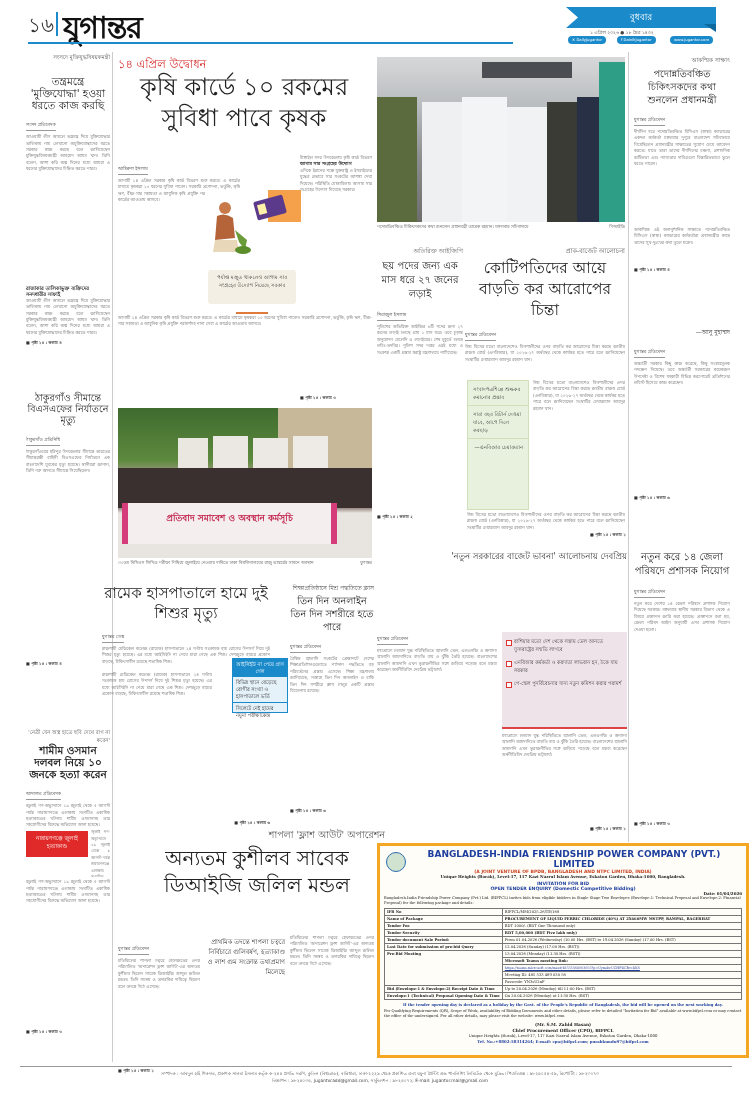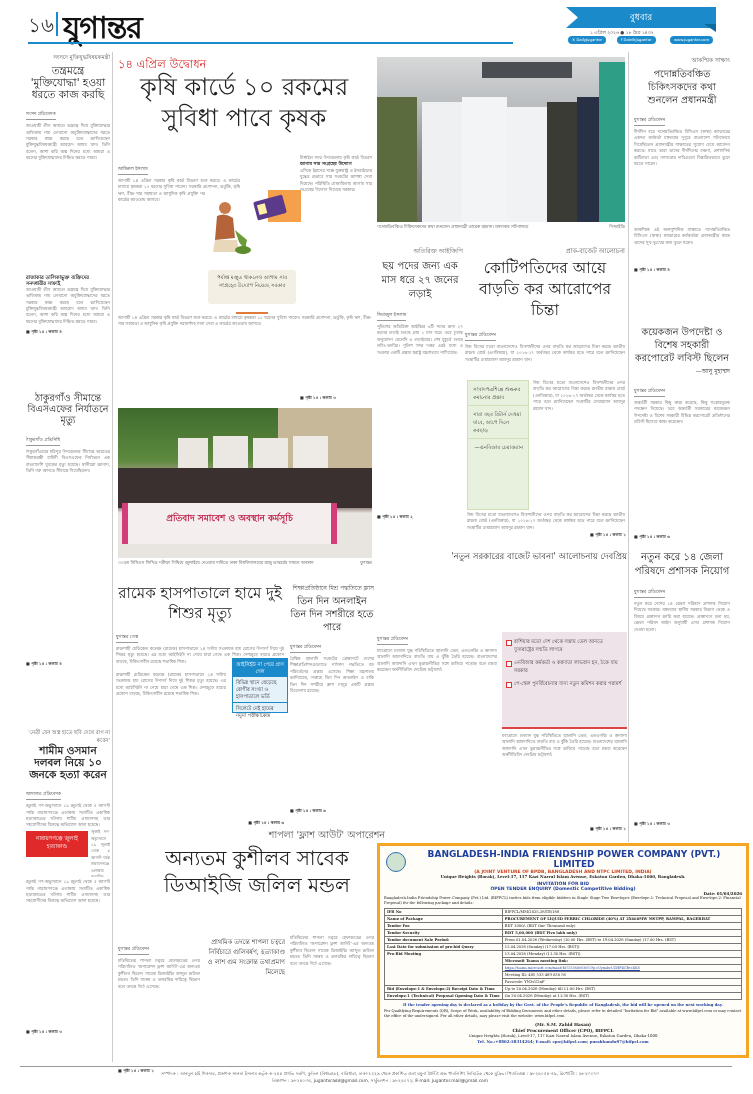--- a/index.html
+++ b/index.html
@@ -57,21 +57,21 @@
 <div class="date">১ এপ্রিল ২০২৬ ● ১৮ চৈত্র ১৪৩২</div>
 <div class="social" style="left:568px"><span>✕ </span><span>DailyJugantor</span></div>
 <div class="social" style="left:617px"><span>f </span><span>DainikJugantor</span></div>
 <div class="social" style="left:670px"><span>www.jugantor.com</span></div>
 
 <div class="vline" style="left:112px;top:52px;height:1010px"></div>
 <div class="vline" style="left:628px;top:52px;height:790px"></div>
 
 <div class="abs" style="left:26px;top:54px;width:84px">
   <div class="kicker" style="font-size:5.5px">সংসদে মুক্তিযুদ্ধবিষয়কমন্ত্রী</div>
-  <div class="hd" style="font-size:10.5px;margin-top:2px">তন্ত্রমন্ত্রে 'মুক্তিযোদ্ধা' হওয়া ধরতে কাজ করছি</div>
+  <div class="hd" style="font-size:10.5px;margin-top:13px">তন্ত্রমন্ত্রে 'মুক্তিযোদ্ধা' হওয়া ধরতে কাজ করছি</div>
   <div class="byline" style="margin-top:6px">সংসদ প্রতিবেদক</div>
   <div class="txt" style="height:150px">আওয়ামী লীগ আমলে তন্ত্রমন্ত্র দিয়ে মুক্তিযোদ্ধার তালিকায় নাম লেখানো অমুক্তিযোদ্ধাদের ধরতে সরকার কাজ করছে বলে জানিয়েছেন মুক্তিযুদ্ধবিষয়কমন্ত্রী আহমেদ আযম খান। তিনি বলেন, আশা করি অল্প দিনের মধ্যে আমরা এ ধরনের মুক্তিযোদ্ধাদের চিহ্নিত করতে পারব।</div>
   <div class="hd" style="font-size:5px;color:#222;text-align:left;font-weight:bold;margin-top:2px">রাজাকার তালিকাভুক্ত ব্যক্তিদের সনদধারীর সাফাই</div>
   <div class="txt" style="height:42px">আওয়ামী লীগ আমলে তন্ত্রমন্ত্র দিয়ে মুক্তিযোদ্ধার তালিকায় নাম লেখানো অমুক্তিযোদ্ধাদের ধরতে সরকার কাজ করছে বলে জানিয়েছেন মুক্তিযুদ্ধবিষয়কমন্ত্রী আহমেদ আযম খান। তিনি বলেন, আশা করি অল্প দিনের মধ্যে আমরা এ ধরনের মুক্তিযোদ্ধাদের চিহ্নিত করতে পারব।</div>
   <div class="cont">■ পৃষ্ঠা ১৫ : কলাম ৪</div>
 </div>
 
 <div class="abs" style="left:26px;top:393px;width:84px">
   <div class="hd" style="font-size:9.5px">ঠাকুরগাঁও সীমান্তে বিএসএফের নির্যাতনে মৃত্যু</div>
   <div class="byline" style="margin-top:5px">ঠাকুরগাঁও প্রতিনিধি</div>
@@ -133,21 +133,21 @@
   <div style="position:absolute;left:0;top:60px;width:254px;height:40px;background:#3a3030"></div>
   <div style="position:absolute;left:4px;top:95px;width:215px;height:41px;background:#f4eeee;border-left:6px solid #d43c7a;border-right:6px solid #d43c7a">
     <div style="color:#c2254e;font-size:9px;font-family:'DejaVu Serif',serif;font-weight:bold;padding:8px 4px;text-align:center">প্রতিবাদ সমাবেশ ও অবস্থান কর্মসূচি</div>
   </div>
 </div>
 <div class="abs caption" style="left:118px;top:560px;width:254px">
   <span>৩০তম বিসিএস লিখিত পরীক্ষা পিছিয়ে জুলাইয়ে নেওয়ার দাবিতে ঢাকা বিশ্ববিদ্যালয়ের রাজু ভাস্কর্যের সামনে অবস্থান</span>
   <span style="float:right">যুগান্তর</span>
 </div>
 
-<div class="abs" style="left:116px;top:583px;width:168px">
+<div class="abs" style="left:102px;top:583px;width:168px">
   <div class="hd" style="font-size:15px;line-height:20px">রামেক হাসপাতালে হামে দুই শিশুর মৃত্যু</div>
   <div class="byline" style="margin-top:6px">যুগান্তর ডেস্ক</div>
   <div class="txt" style="height:26px">রাজশাহী মেডিকেল কলেজ (রামেক) হাসপাতালে ২৪ ঘণ্টায় সংক্রামক হাম রোগের উপসর্গ নিয়ে দুই শিশুর মৃত্যু হয়েছে। এর মধ্যে আইসিইউ না পেয়ে মারা গেছে এক শিশু। দেশজুড়ে হামের প্রকোপ বাড়ছে, চিকিৎসাধীন রয়েছে শতাধিক শিশু।</div>
   <div class="txt" style="width:110px;height:148px">রাজশাহী মেডিকেল কলেজ (রামেক) হাসপাতালে ২৪ ঘণ্টায় সংক্রামক হাম রোগের উপসর্গ নিয়ে দুই শিশুর মৃত্যু হয়েছে। এর মধ্যে আইসিইউ না পেয়ে মারা গেছে এক শিশু। দেশজুড়ে হামের প্রকোপ বাড়ছে, চিকিৎসাধীন রয়েছে শতাধিক শিশু।</div>
   <div class="cont" style="text-align:right">■ পৃষ্ঠা ১৫ : কলাম ৬</div>
 </div>
 <div class="blue-box" style="left:232px;top:658px;width:56px;height:55px">
   <div style="background:#1a8acb;color:#fff;font-size:5px;line-height:7px;padding:2px 3px;text-align:center">আইসিইউ না পেয়ে প্রাণ গেল</div>
   <div style="font-size:5px;line-height:7px;padding:2px 3px;color:#333;border-bottom:1px solid #1a8acb">বিভিন্ন স্থানে বেড়েছে রোগীর সংখ্যা ও হাসপাতালে ভর্তি</div>
   <div style="font-size:5px;line-height:7px;padding:2px 3px;color:#333">সিলেটে নেই হামের নমুনা পরীক্ষাকেন্দ্র</div>
@@ -214,21 +214,20 @@
 <div class="green-box" style="left:467px;top:380px;width:62px;height:130px">
   <div class="it">সংবাদপত্রশিল্পে শুল্ককর কমানোর প্রস্তাব</div>
   <div class="it">সারা বছর রিটার্ন দেওয়া যাবে, আগে দিলে করছাড়</div>
   <div class="it" style="text-align:right;border-bottom:none">—এনবিআর চেয়ারম্যান</div>
 </div>
 <div class="abs txt" style="left:533px;top:380px;width:92px;height:130px">উচ্চ বিত্তের মতো বাংলাদেশেও বিত্তশালীদের ওপর বাড়তি কর আরোপের চিন্তা করছে জাতীয় রাজস্ব বোর্ড (এনবিআর), যা ২০২৬-২৭ অর্থবছর থেকে কার্যকর হতে পারে বলে জানিয়েছেন সংস্থাটির চেয়ারম্যান আবদুর রহমান খান।</div>
 <div class="abs txt" style="left:467px;top:512px;width:158px;height:20px">উচ্চ বিত্তের মতো বাংলাদেশেও বিত্তশালীদের ওপর বাড়তি কর আরোপের চিন্তা করছে জাতীয় রাজস্ব বোর্ড (এনবিআর), যা ২০২৬-২৭ অর্থবছর থেকে কার্যকর হতে পারে বলে জানিয়েছেন সংস্থাটির চেয়ারম্যান আবদুর রহমান খান।</div>
 <div class="abs cont" style="left:590px;top:532px">■ পৃষ্ঠা ১৫ : কলাম ১</div>
 
 <div class="abs" style="left:634px;top:325px;width:96px">
-  <div class="hd" style="font-size:9.5px;line-height:13px">কয়েকজন উপদেষ্টা ও বিশেষ সহকারী করপোরেট লবিস্ট ছিলেন</div>
   <div style="font-size:6px;text-align:right;color:#444;margin-top:2px">—আনু মুহাম্মদ</div>
   <div class="byline" style="margin-top:4px">যুগান্তর প্রতিবেদন</div>
   <div class="txt" style="height:134px">অন্তর্বর্তী সরকার কিছু কাজ করেছে, কিছু সংস্কারমূলক পদক্ষেপ নিয়েছে। তবে অন্তর্বর্তী সরকারের কয়েকজন উপদেষ্টা ও বিশেষ সহকারী বিভিন্ন করপোরেট প্রতিষ্ঠানের লবিস্ট হিসেবে কাজ করেছেন।</div>
   <div class="cont">■ পৃষ্ঠা ১৫ : কলাম ৬</div>
 </div>
 
 <div class="abs" style="left:377px;top:550px;width:250px">
   <div class="kicker" style="font-size:8.5px;color:#333">'নতুন সরকারের বাজেট ভাবনা' আলোচনায় দেবপ্রিয়</div>
 </div>
 <div class="abs" style="left:377px;top:625px;width:120px">

